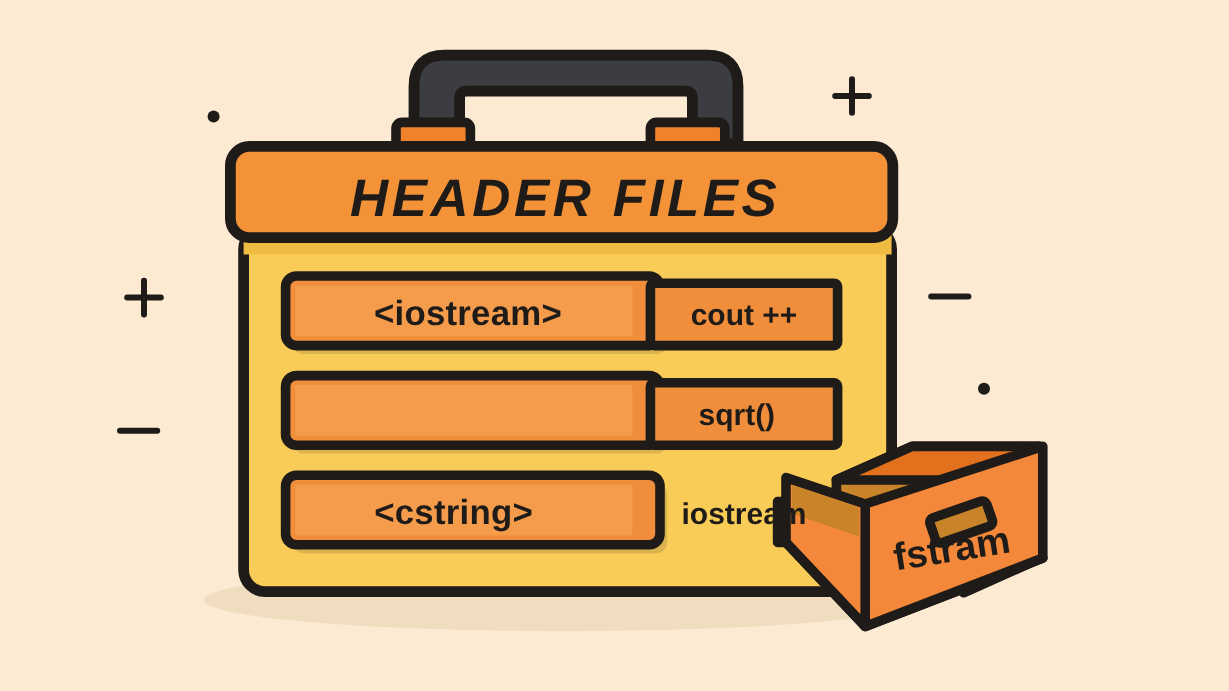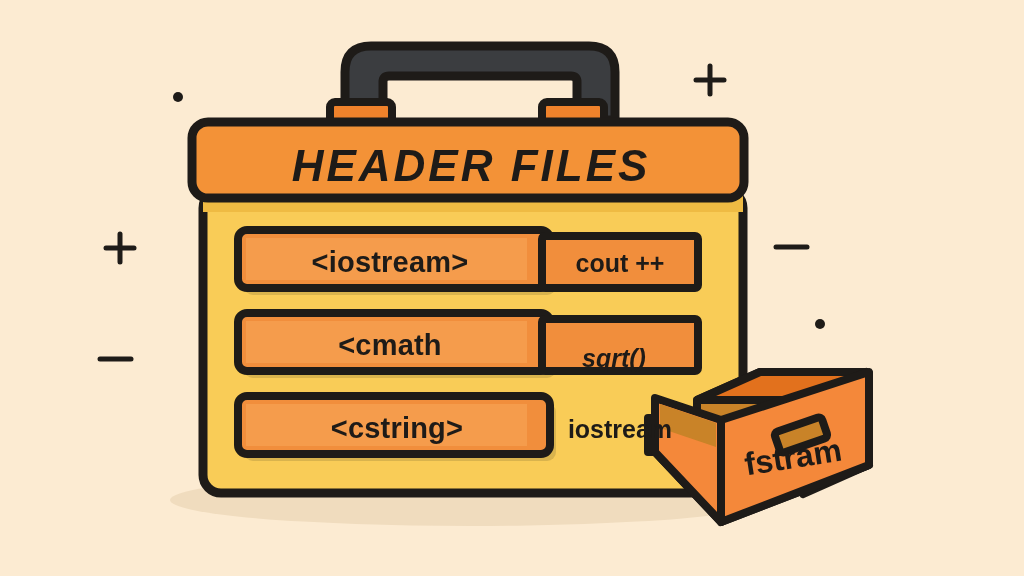--- a/index.html
+++ b/index.html
@@ -13,23 +13,23 @@
   #art{position:absolute;left:0;top:0;}
   
   .lbl{position:absolute;color:#1E1B18;font-weight:bold;white-space:nowrap;
        display:flex;align-items:center;justify-content:center;line-height:1;}
   #title-label{left:198px;top:136px;width:546px;height:60px;
        font-size:44px;letter-spacing:3px;font-style:italic;}
   .row-label{font-size:29px;letter-spacing:.2px;}
   .tab-label{font-size:25px;letter-spacing:0px;}
   #row0-label{left:240px;top:234px;width:300px;height:56px;}
   #row1-label{left:240px;top:317px;width:300px;height:56px;}
-  #row2-label{left:247px;top:400px;width:300px;height:56px;}
+  #row2-label{left:228px;top:400px;width:300px;height:56px;}
   #tab0-label{left:546px;top:240px;width:148px;height:46px;}
-  #tab1-label{left:546px;top:335px;width:136px;height:46px;font-style:italic;}
+  #tab1-label{left:546px;top:323px;width:136px;height:46px;}
   #tab2-label{left:546px;top:406px;width:148px;height:46px;}
   #drawer-label{left:718px;top:435px;width:150px;height:44px;
        font-size:32px;transform:rotate(-9deg);transform-origin:50% 50%;}
 </style>
 </head>
 <body>
 
 <div id="scene">
 
   <svg id="art" width="1024" height="576" viewBox="0 0 1024 576">
@@ -98,21 +98,20 @@
       <line x1="776" y1="247" x2="807" y2="247"></line>
       <circle cx="820" cy="324" r="5" stroke="none"></circle>
     </g>
   </svg>
 
   <div class="lbl" id="title-label">HEADER FILES</div>
 
   <div class="lbl row-label" id="row0-label">&lt;iostream&gt;</div>
   <div class="lbl tab-label" id="tab0-label">cout ++</div>
 
-  <div class="lbl row-label" id="row1-label">&lt;cmath</div>
   <div class="lbl tab-label" id="tab1-label">sqrt()</div>
 
   <div class="lbl row-label" id="row2-label">&lt;cstring&gt;</div>
   <div class="lbl tab-label" id="tab2-label">iostream</div>
 
   <div class="lbl" id="drawer-label">fstram</div>
 
 </div>
 
 </body></html>

